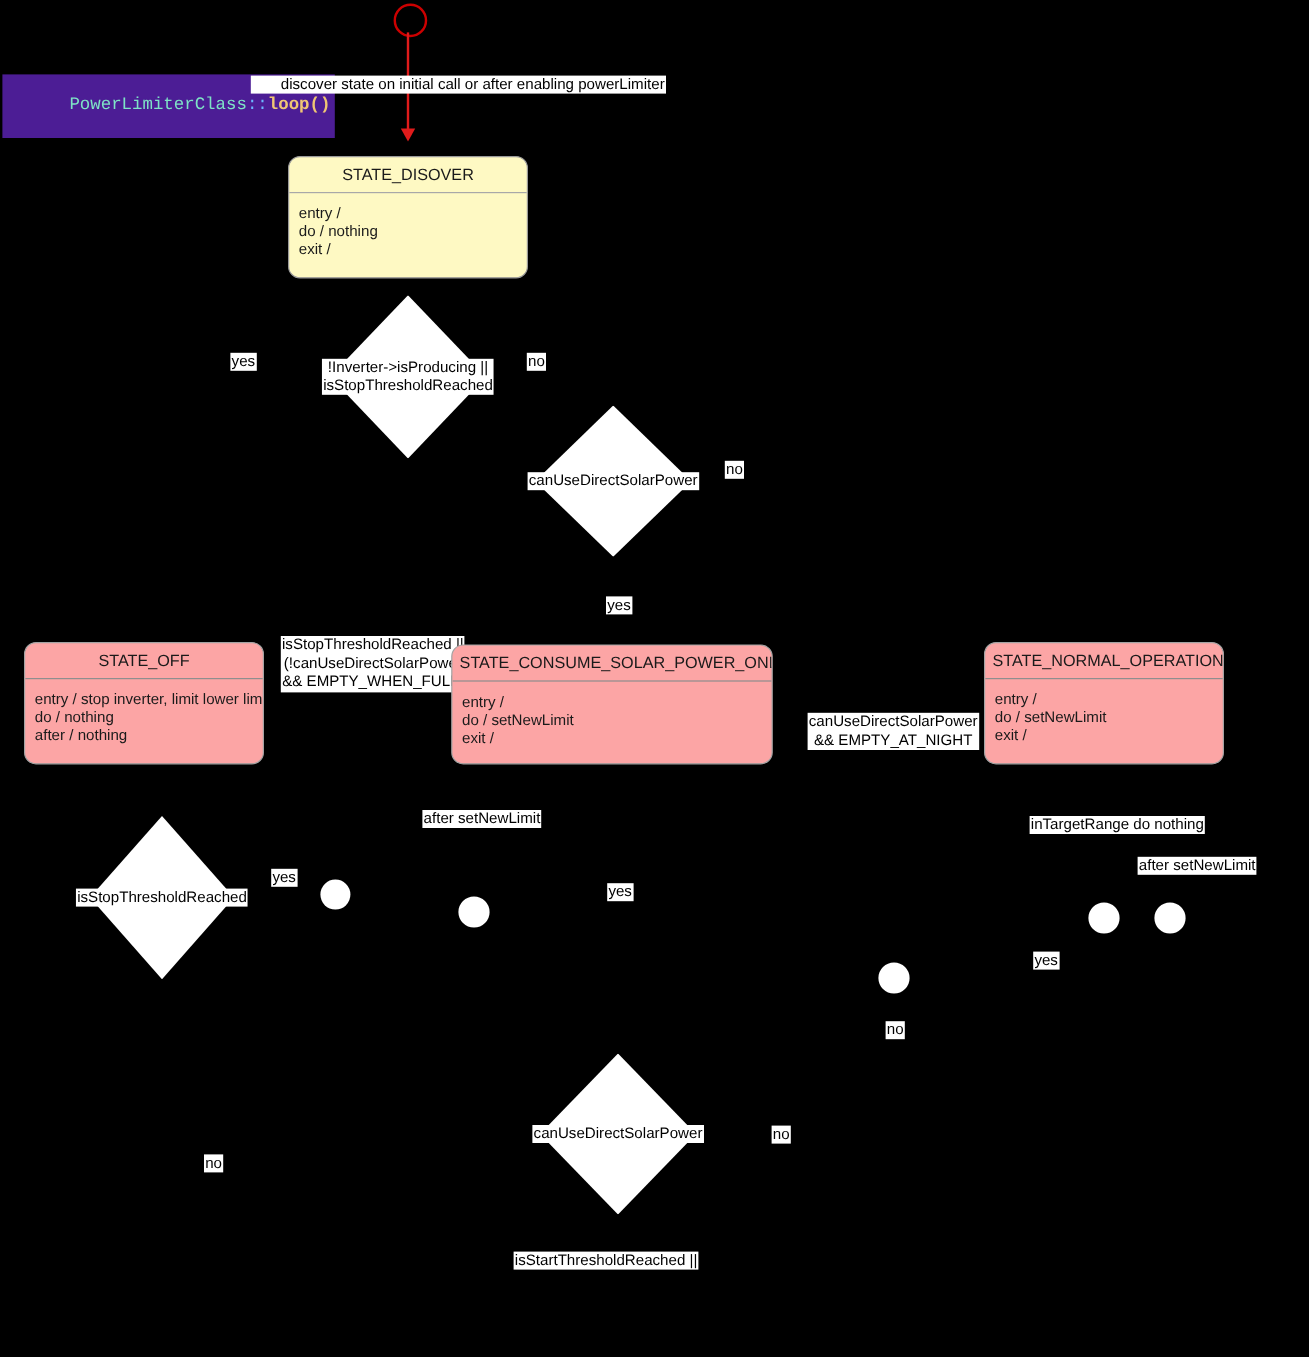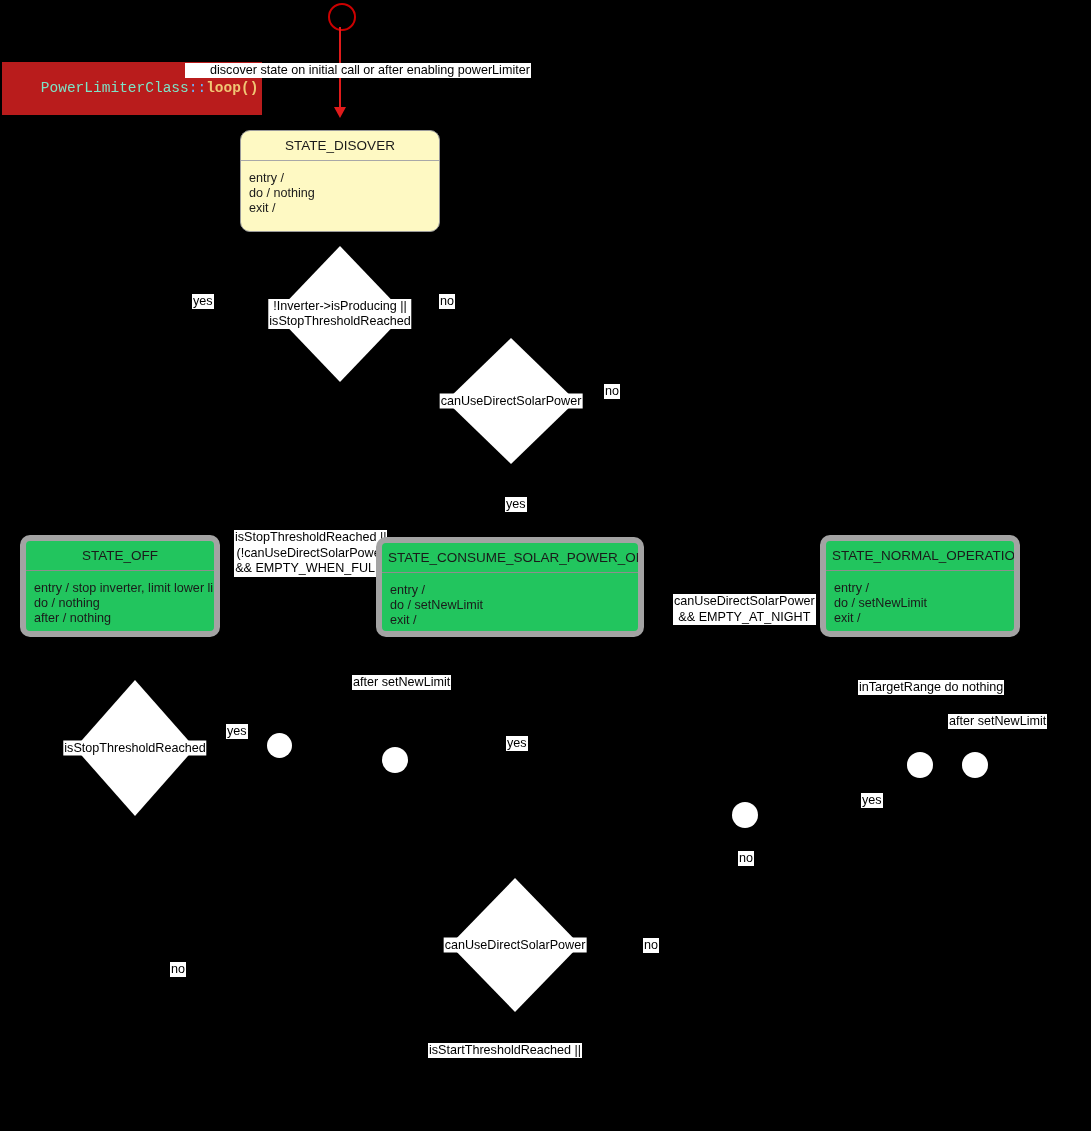--- a/index.html
+++ b/index.html
@@ -13,40 +13,40 @@
     width: 1091px;
     height: 1131px;
     background: #000000;
     overflow: hidden;
     font-family: "Liberation Sans", sans-serif;
   }
 
   
   .code-chip {
     position: absolute;
-    background: #b91c1c;
-    padding: 2px 4px 3px 4px;
+    background: #4c1d95;
+    padding: 2px 4px 3px 21px;
     font-family: "Liberation Mono", "DejaVu Sans Mono", monospace;
     font-size: 14.5px;
     line-height: 16px;
     white-space: pre;
     letter-spacing: 0px;
     text-align: right;
   }
   .tok-class { color: #7ee3c6; }
   .tok-op    { color: #6cb6ff; }
   .tok-fn    { color: #f0c674; font-weight: bold; }
 
   
   .state {
     position: absolute;
     box-sizing: border-box;
     border-radius: 10px;
-    border: 6px solid #a3a3a3;
-    background: #22c55e;
+    border: 1px solid #a3a3a3;
+    background: #fca5a5;
     overflow: hidden;
   }
   .state.neutral {
     background: #fef9c3;
     border: 1px solid #9a9a9a;
   }
   .state-title {
     text-align: center;
     font-size: 13.5px;
     color: #1a1a1a;
@@ -141,21 +141,21 @@
 
 <div id="canvas">
 
   <div class="code-chip" style="left:2px; top:62px;">
     <span class="tok-class">PowerLimiterClass</span><span class="tok-op">::</span><span class="tok-fn">loop()</span>
   </div>
 
   <div class="initial-node" style="left:328px; top:3px; width:24px; height:24px;"></div>
   <div class="red-line" style="left:339px; top:27px; height:82px;"></div>
   <div class="red-arrow" style="left:334px; top:107px;"></div>
-  <div class="edge-label" style="left:185px; top:63px;padding-left:25px;">discover state on initial call or after enabling powerLimiter</div>
+  <div class="edge-label" style="left:209px; top:63px;padding-left:25px;">discover state on initial call or after enabling powerLimiter</div>
 
   <div class="state neutral" style="left:240px; top:130px; width:200px; height:102px;">
     <div class="state-title">STATE_DISOVER</div>
     <div class="state-sep"></div>
     <div class="state-body">
       <div>entry /</div>
       <div>do / nothing</div>
       <div>exit /</div>
     </div>
   </div>

